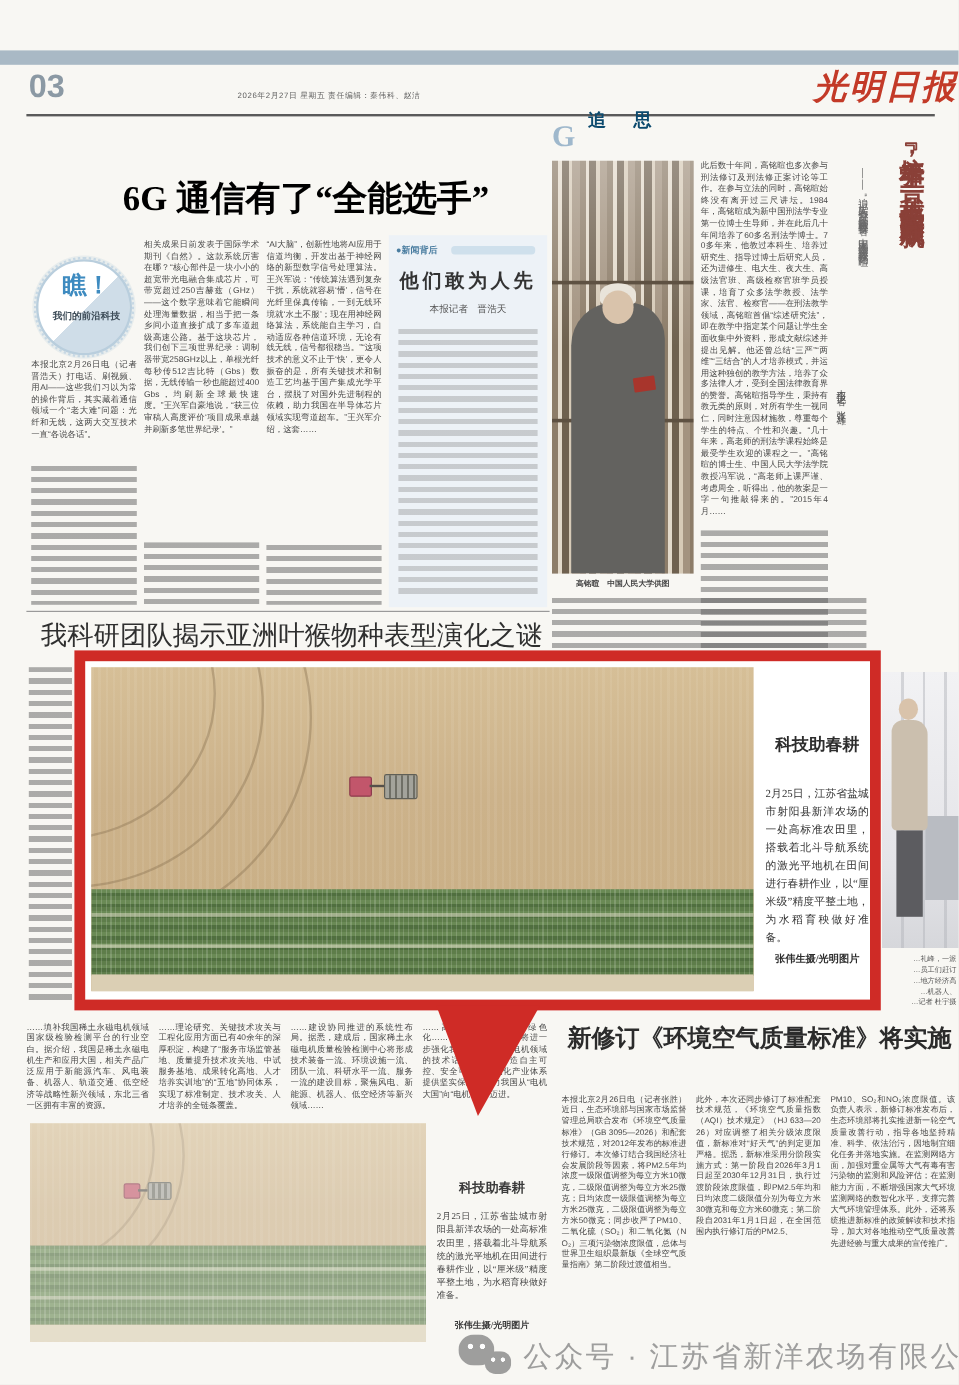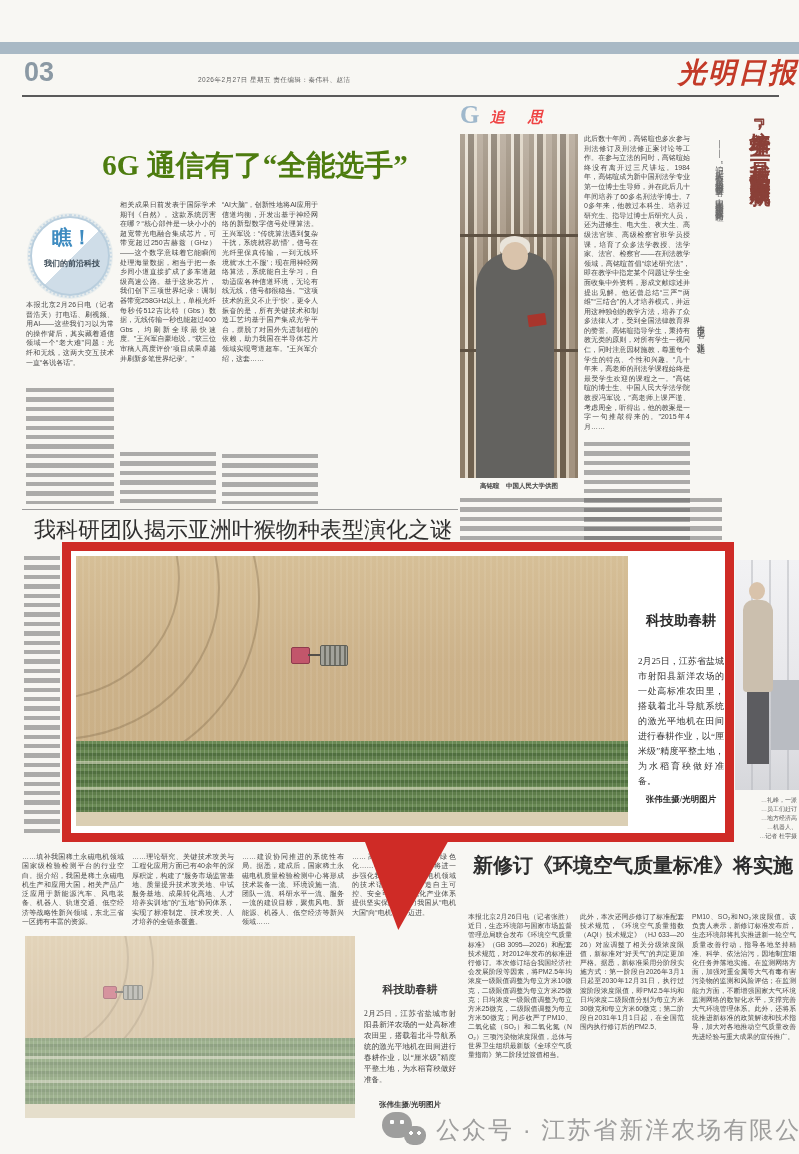--- a/index.html
+++ b/index.html
@@ -52,44 +52,51 @@
 <body>
 
 <div class="page">
 
   <div class="abs" style="left:0;top:42px;width:799px;height:12px;background:#a9b9c5;"></div>
   <div class="abs" style="left:24px;top:57px;font-size:27px;font-weight:bold;color:#8b99a4;">03</div>
   <div class="abs" style="left:198px;top:76px;font-size:6.5px;color:#5f5f5f;letter-spacing:.5px;">2026年2月27日 星期五 责任编辑：秦伟科、赵洁</div>
   <div class="abs serif" style="left:678px;top:54px;font-size:28px;font-weight:bold;font-style:italic;color:#c33a28;letter-spacing:2px;">光明日报</div>
   <div class="abs" style="left:22px;top:95px;width:757px;border-top:2px solid #5a5a5a;"></div>
 
-  <div class="abs serif" style="left:55px;top:146px;width:400px;text-align:center;font-size:29px;font-weight:bold;color:#4d7c0f;">6G 通信有了“全能选手”</div>
+  <div class="abs serif" style="left:55px;top:146px;width:400px;text-align:center;font-size:29px;font-weight:bold;color:#000000;">6G 通信有了“全能选手”</div>
 
   <div class="badge" style="left:30px;top:216px;width:76px;height:76px;">
     <div class="abs" style="left:20px;top:6px;font-size:20px;font-weight:bold;color:#3e8bc0;">瞧！</div>
     <div class="abs serif" style="left:12px;top:40px;width:56px;font-size:8px;font-weight:bold;color:#3d4c58;text-align:center;line-height:11px;">我们的前沿科技</div>
   </div>
 
   <div class="abs jt body7" style="left:26px;top:300px;width:88px;height:84px;">本报北京2月26日电（记者晋浩天）打电话、刷视频、用AI——这些我们习以为常的操作背后，其实藏着通信领域一个“老大难”问题：光纤和无线，这两大交互技术一直“各说各话”。</div>
   <div class="abs sim" style="left:26px;top:388px;width:88px;height:116px;"></div>
 
   <div class="abs jt body7" style="left:120px;top:200px;width:96px;height:250px;">相关成果日前发表于国际学术期刊《自然》。这款系统厉害在哪？“核心部件是一块小小的超宽带光电融合集成芯片，可带宽超过250吉赫兹（GHz）——这个数字意味着它能瞬间处理海量数据，相当于把一条乡间小道直接扩成了多车道超级高速公路。基于这块芯片，我们创下三项世界纪录：调制器带宽258GHz以上，单根光纤每秒传512吉比特（Gbs）数据，无线传输一秒也能超过400Gbs，均刷新全球最快速度。”王兴军自豪地说，“获三位审稿人高度评价‘项目成果卓越并刷新多笔世界纪录’。”</div>
   <div class="abs sim" style="left:120px;top:452px;width:96px;height:52px;"></div>
 
   <div class="abs jt body7" style="left:222px;top:200px;width:96px;height:252px;">“AI大脑”，创新性地将AI应用于信道均衡，开发出基于神经网络的新型数字信号处理算法。王兴军说：“传统算法遇到复杂干扰，系统就容易‘懵’，信号在光纤里保真传输，一到无线环境就‘水土不服’；现在用神经网络算法，系统能自主学习，自动适应各种信道环境，无论有线无线，信号都很稳当。”“这项技术的意义不止于‘快’，更令人振奋的是，所有关键技术和制造工艺均基于国产集成光学平台，摆脱了对国外先进制程的依赖，助力我国在半导体芯片领域实现弯道超车。”王兴军介绍，这套……</div>
   <div class="abs sim" style="left:222px;top:454px;width:96px;height:50px;"></div>
 
+  <div class="abs" style="left:324px;top:196px;width:132px;height:310px;background:#edf2f7;">
+    <div class="abs" style="left:6px;top:8px;font-size:7.5px;color:#4a7da0;font-weight:bold;">●新闻背后</div>
+    <div class="abs" style="left:52px;top:9px;width:70px;height:7px;background:#cfe0ec;border-radius:3px;"></div>
+    <div class="abs serif" style="left:2px;top:28px;width:128px;text-align:center;font-size:16px;font-weight:bold;color:#333;letter-spacing:3px;">他们敢为人先</div>
+    <div class="abs serif" style="left:2px;top:56px;width:128px;text-align:center;font-size:8px;color:#555;">本报记者　晋浩天</div>
+    <div class="abs sim-light" style="left:8px;top:78px;width:116px;height:224px;"></div>
+  </div>
 
   <div class="abs rule" style="left:22px;top:509px;width:436px;"></div>
 
   <div class="abs serif" style="left:26px;top:515px;width:434px;text-align:center;font-size:22px;font-weight:normal;color:#2f2f2f;">我科研团队揭示亚洲叶猴物种表型演化之谜</div>
   <div class="abs sim" style="left:24px;top:556px;width:36px;height:280px;"></div>
 
   <div class="abs serif" style="left:460px;top:101px;font-size:25px;font-weight:bold;color:#9fb8cc;">G</div>
-  <div class="abs" style="left:490px;top:108px;font-size:15px;font-weight:bold;color:#ef4444;letter-spacing:4px;font-style:italic;">追　思</div>
+  <div class="abs" style="left:490px;top:91px;font-size:15px;font-weight:bold;color:#0c4a6e;letter-spacing:4px;">追　思</div>
 
   <div class="bookshelf" style="left:460px;top:134px;width:118px;height:344px;">
     <div class="shelf" style="top:100px;"></div>
     <div class="shelf" style="top:215px;"></div>
     <div class="figure" style="left:16px;top:118px;width:78px;height:226px;">
       <div class="hair" style="left:24px;top:-16px;width:30px;height:18px;"></div>
       <div class="head" style="left:26px;top:-10px;width:26px;height:28px;"></div>
       <div class="book" style="left:52px;top:62px;width:18px;height:12px;"></div>
     </div>
   </div>

